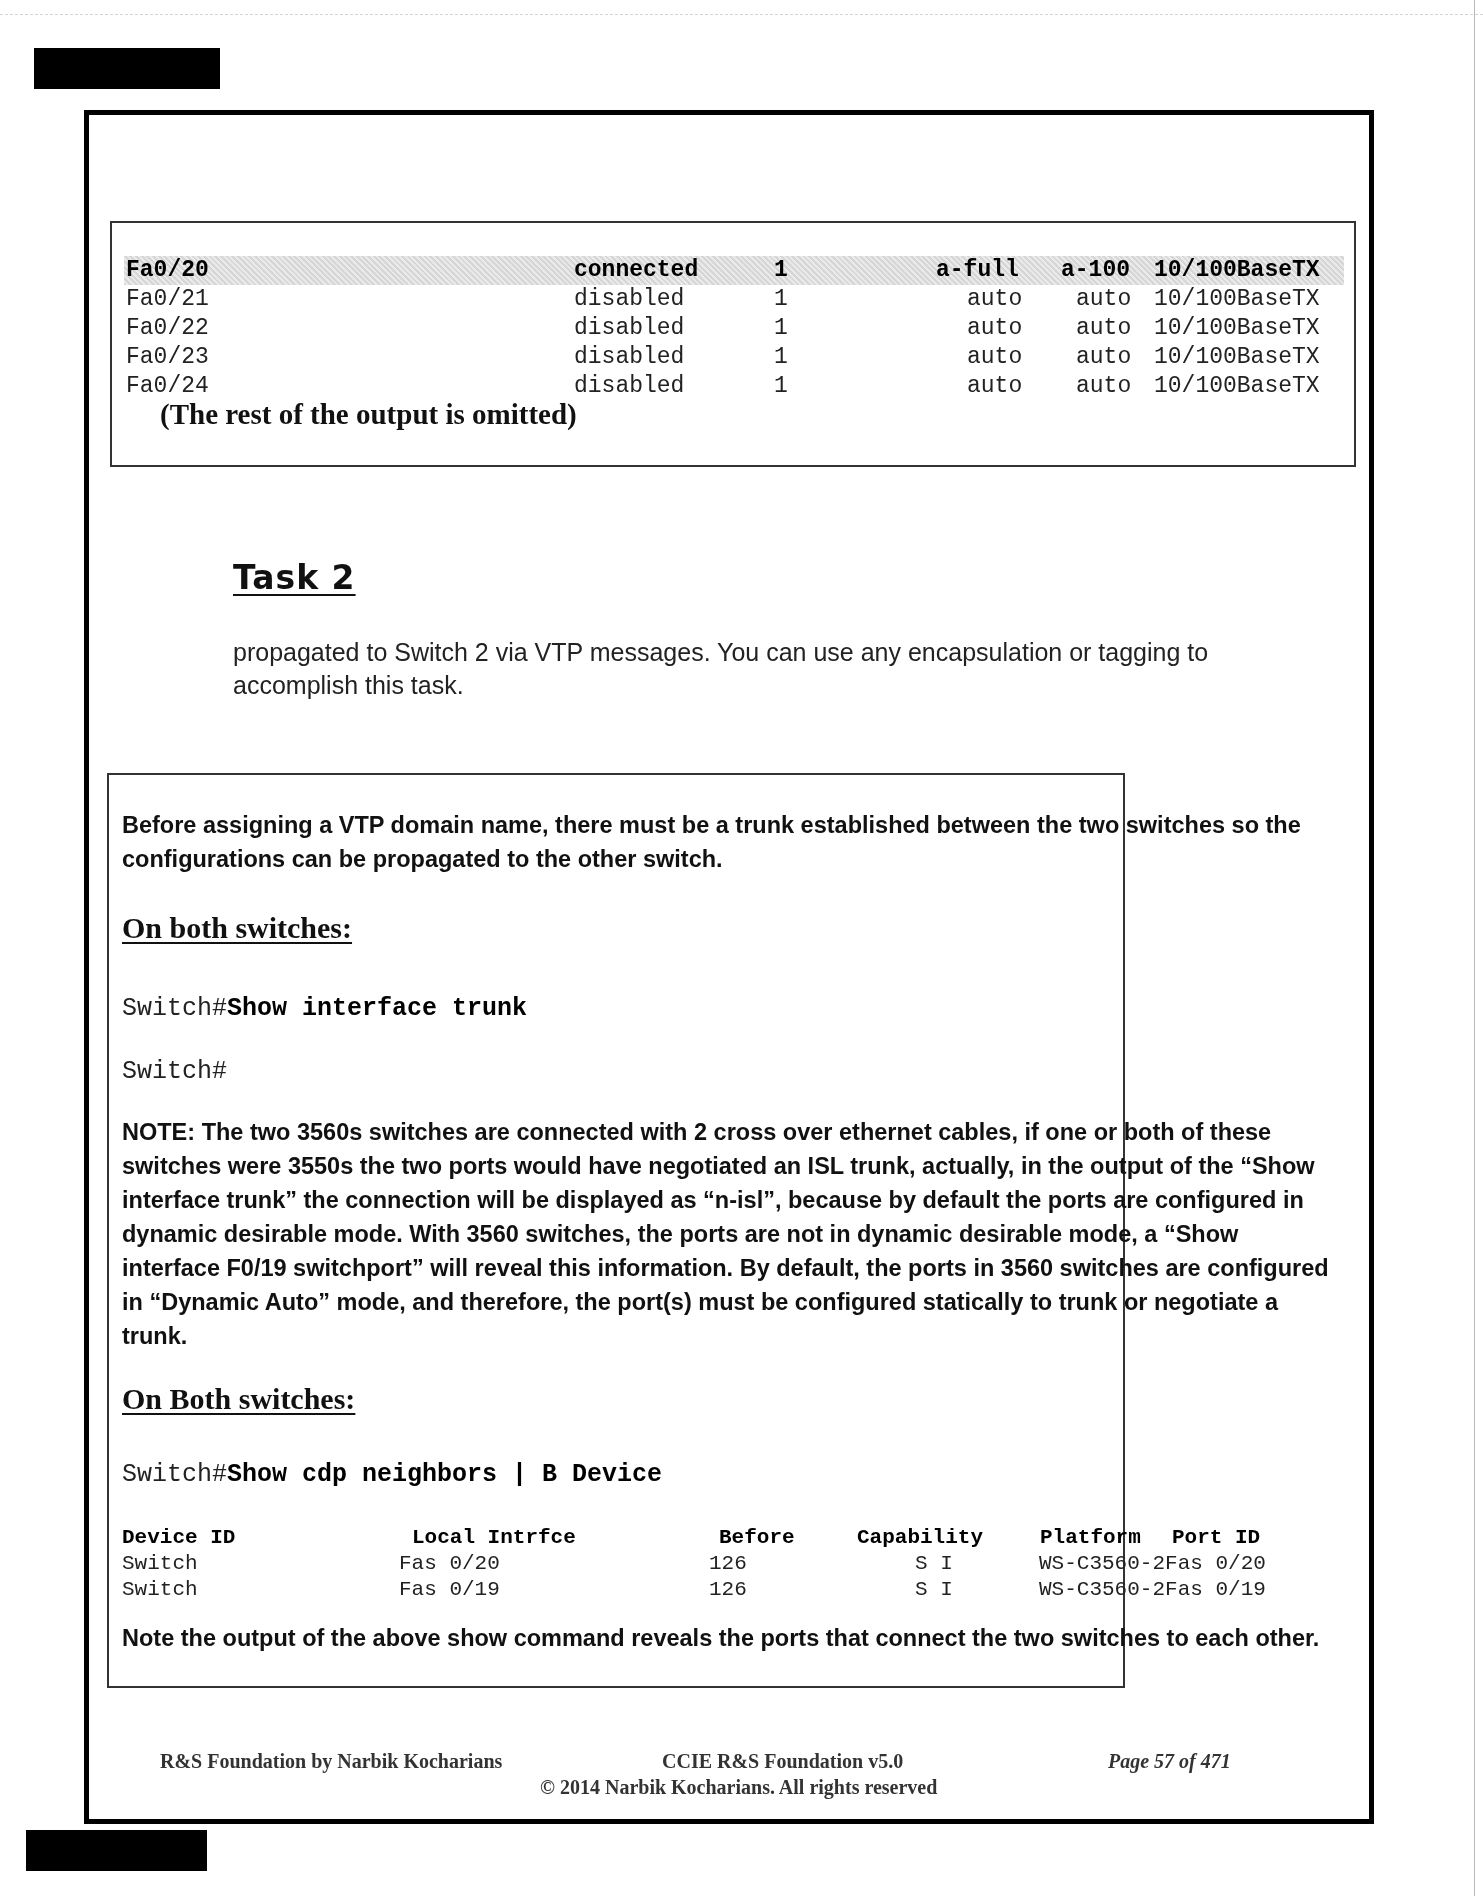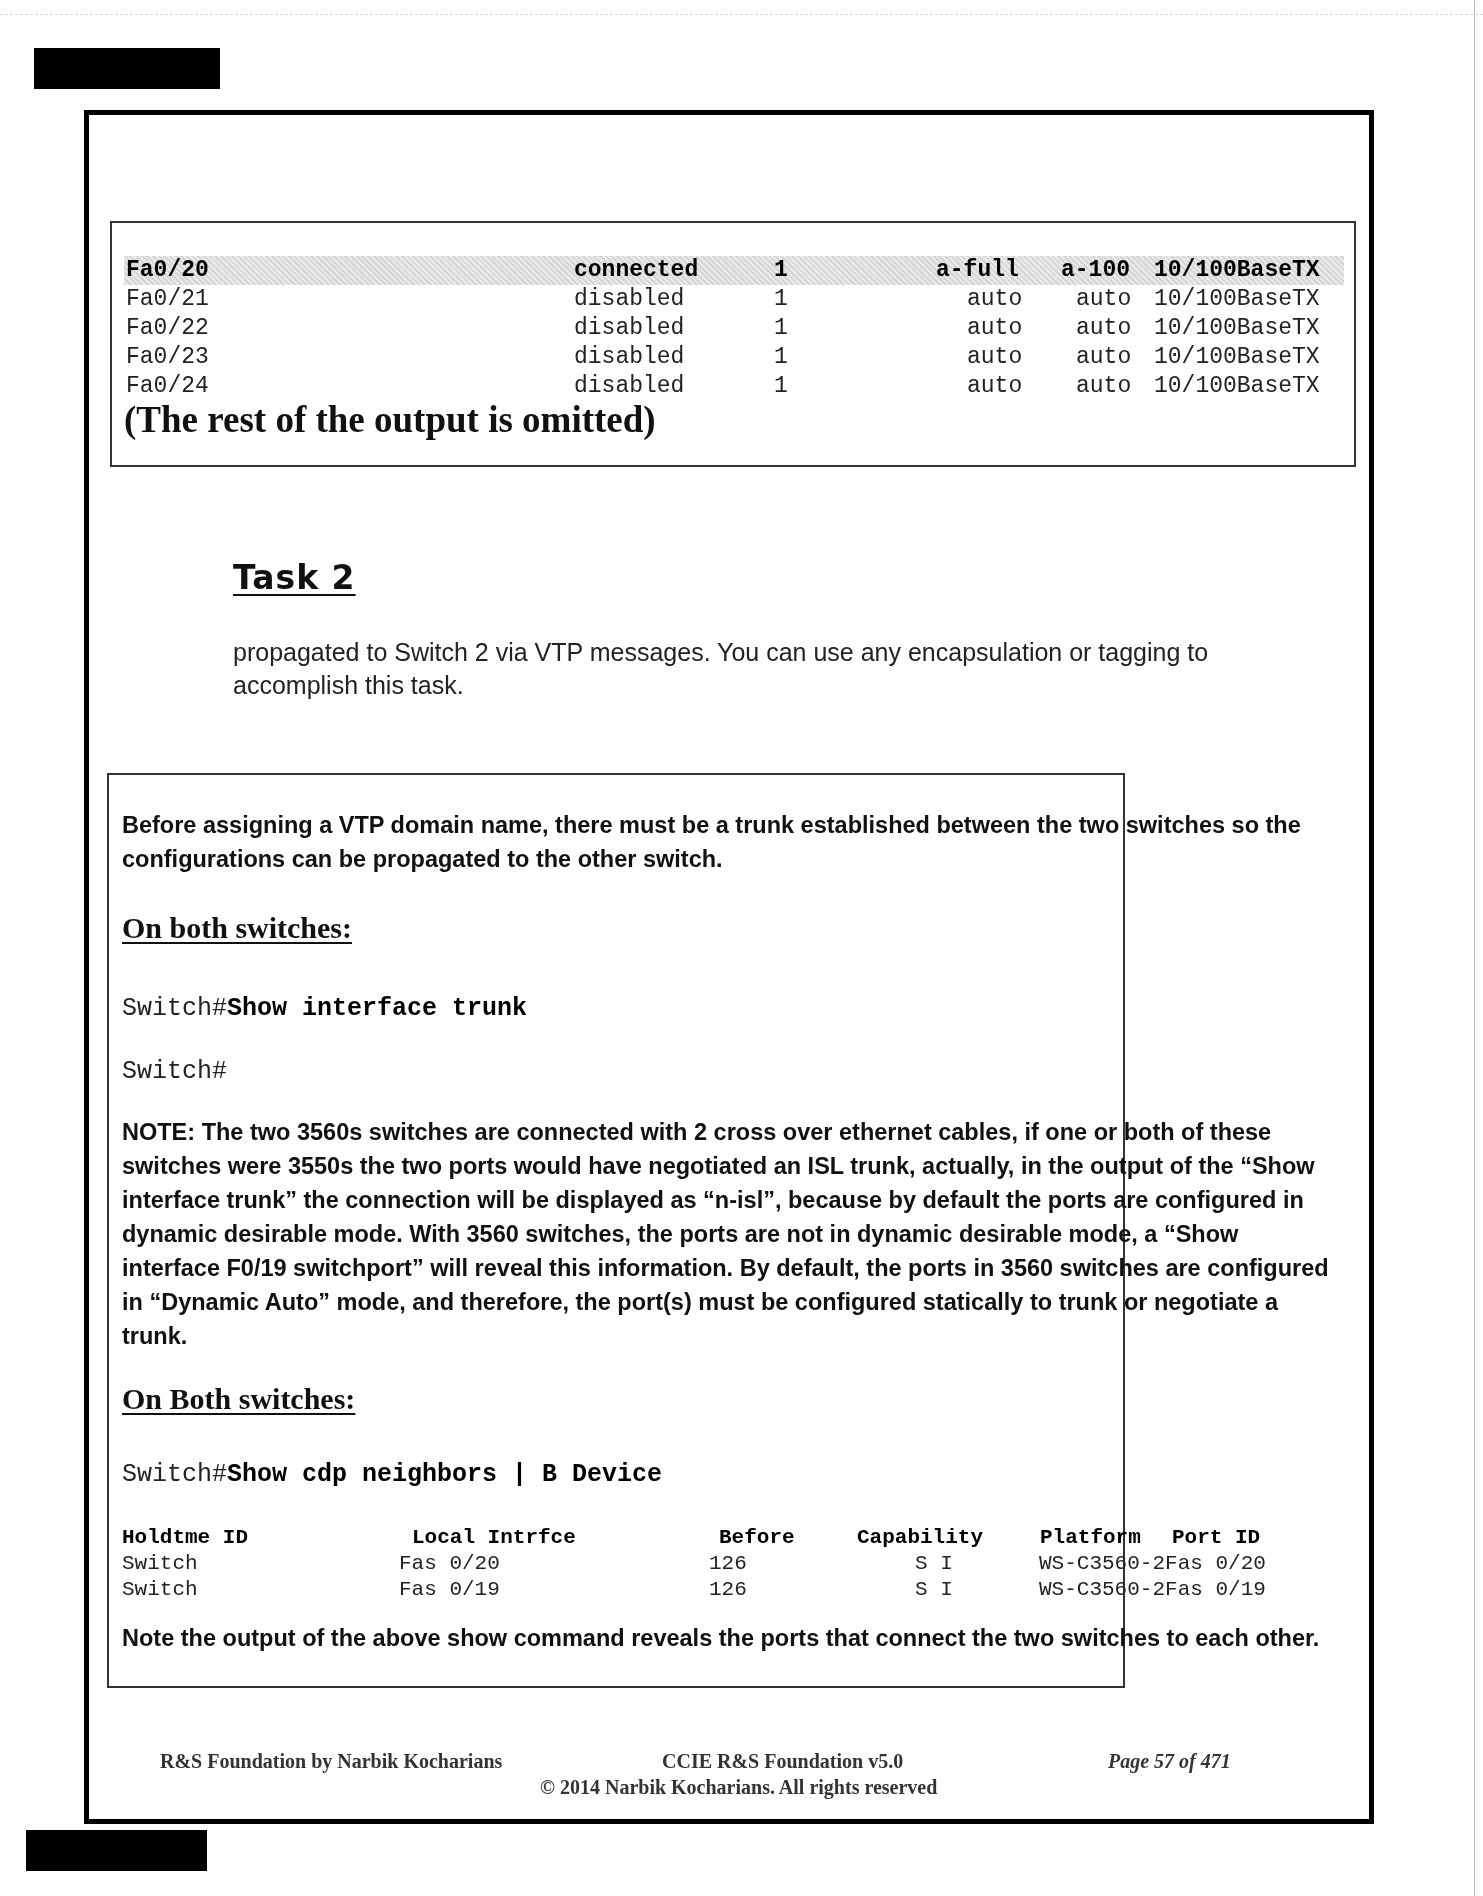--- a/index.html
+++ b/index.html
@@ -9,21 +9,21 @@
   .scanline-right { left: 1474px; top: 0; width: 0; height: 1896px; border-left: 1px solid #999; opacity: .7; }
   .redact { background: #000; }
   .frame { left: 84px; top: 110px; width: 1290px; height: 1714px; border: 5px solid #000; box-sizing: border-box; }
   .box { border: 2px solid #333; box-sizing: border-box; }
   .mono { font-family: "Liberation Mono", "DejaVu Sans Mono", monospace; white-space: pre; margin-top: 8px; }
   .sans { font-family: "Liberation Sans", "DejaVu Sans", sans-serif; }
   .serif { font-family: "Liberation Serif", "DejaVu Serif", serif; }
   .row { font-size: 23px; line-height: 29px; height: 29px; color: #222; }
   .row.hl { background: repeating-linear-gradient(45deg, #d6d6d6 0 2px, #eaeaea 2px 4px); font-weight: bold; color: #000; }
   .cell { position: absolute; top: 0; }
-  .omit { font-size: 37px; font-weight: bold; }
+  .omit { font-size: 29px; font-weight: bold; margin-left: 36px; }
   .task-title { font-family: "DejaVu Sans", sans-serif; font-weight: bold; font-size: 33px; text-decoration: underline; text-decoration-thickness: 2px; text-underline-offset: 5px; letter-spacing: 1px; }
   .task-text { font-size: 25px; line-height: 33px; color: #222; }
   .para { font-size: 23.5px; line-height: 34px; font-weight: bold; color: #111; width: 1220px; }
   .sub { font-size: 30px; font-weight: bold; text-decoration: underline; text-decoration-thickness: 2px; text-underline-offset: 4px; }
   .cmd { font-size: 25px; color: #222; }
   .cmd b { color: #000; text-align: right; }
   .cdp { font-size: 21px; line-height: 26px; color: #222; }
   .cdp-h { font-weight: bold; color: #000; }
   .foot { font-size: 20px; font-weight: bold; color: #333; }
   .foot i { font-style: italic; text-align: right; }
@@ -101,21 +101,21 @@
   <div class="abs mono cmd" style="left:13px;top:274px;">Switch#</div>
 
   <div class="abs sans para" style="left:13px;top:340px;">NOTE: The two 3560s switches are connected with 2 cross over ethernet cables, if one or both of these switches were 3550s the two ports would have negotiated an ISL trunk, actually, in the output of the “Show interface trunk” the connection will be displayed as “n-isl”, because by default the ports are configured in dynamic desirable mode. With 3560 switches, the ports are not in dynamic desirable mode, a “Show interface F0/19 switchport” will reveal this information. By default, the ports in 3560 switches are configured in “Dynamic Auto” mode, and therefore, the port(s) must be configured statically to trunk or negotiate a trunk.</div>
 
   <div class="abs serif sub" style="left:13px;top:607px;">On Both switches:</div>
 
   <div class="abs mono cmd" style="left:13px;top:677px;"><span>Switch#</span><b>Show cdp neighbors | B Device</b></div>
 
   <div class="abs" style="left:13px;top:742px;width:1200px;height:80px;">
     <div class="abs mono cdp cdp-h" style="left:0;top:0;width:1200px;height:26px;">
-      <span class="cell" style="left:0">Holdtme ID</span>
+      <span class="cell" style="left:0">Device ID</span>
       <span class="cell" style="left:290px">Local Intrfce</span>
       <span class="cell" style="left:597px">Before</span>
       <span class="cell" style="left:735px">Capability</span>
       <span class="cell" style="left:918px">Platform</span>
       <span class="cell" style="left:1050px">Port ID</span>
     </div>
     <div class="abs mono cdp" style="left:0;top:26px;width:1200px;height:26px;">
       <span class="cell" style="left:0">Switch</span>
       <span class="cell" style="left:277px">Fas 0/20</span>
       <span class="cell" style="left:587px">126</span>

